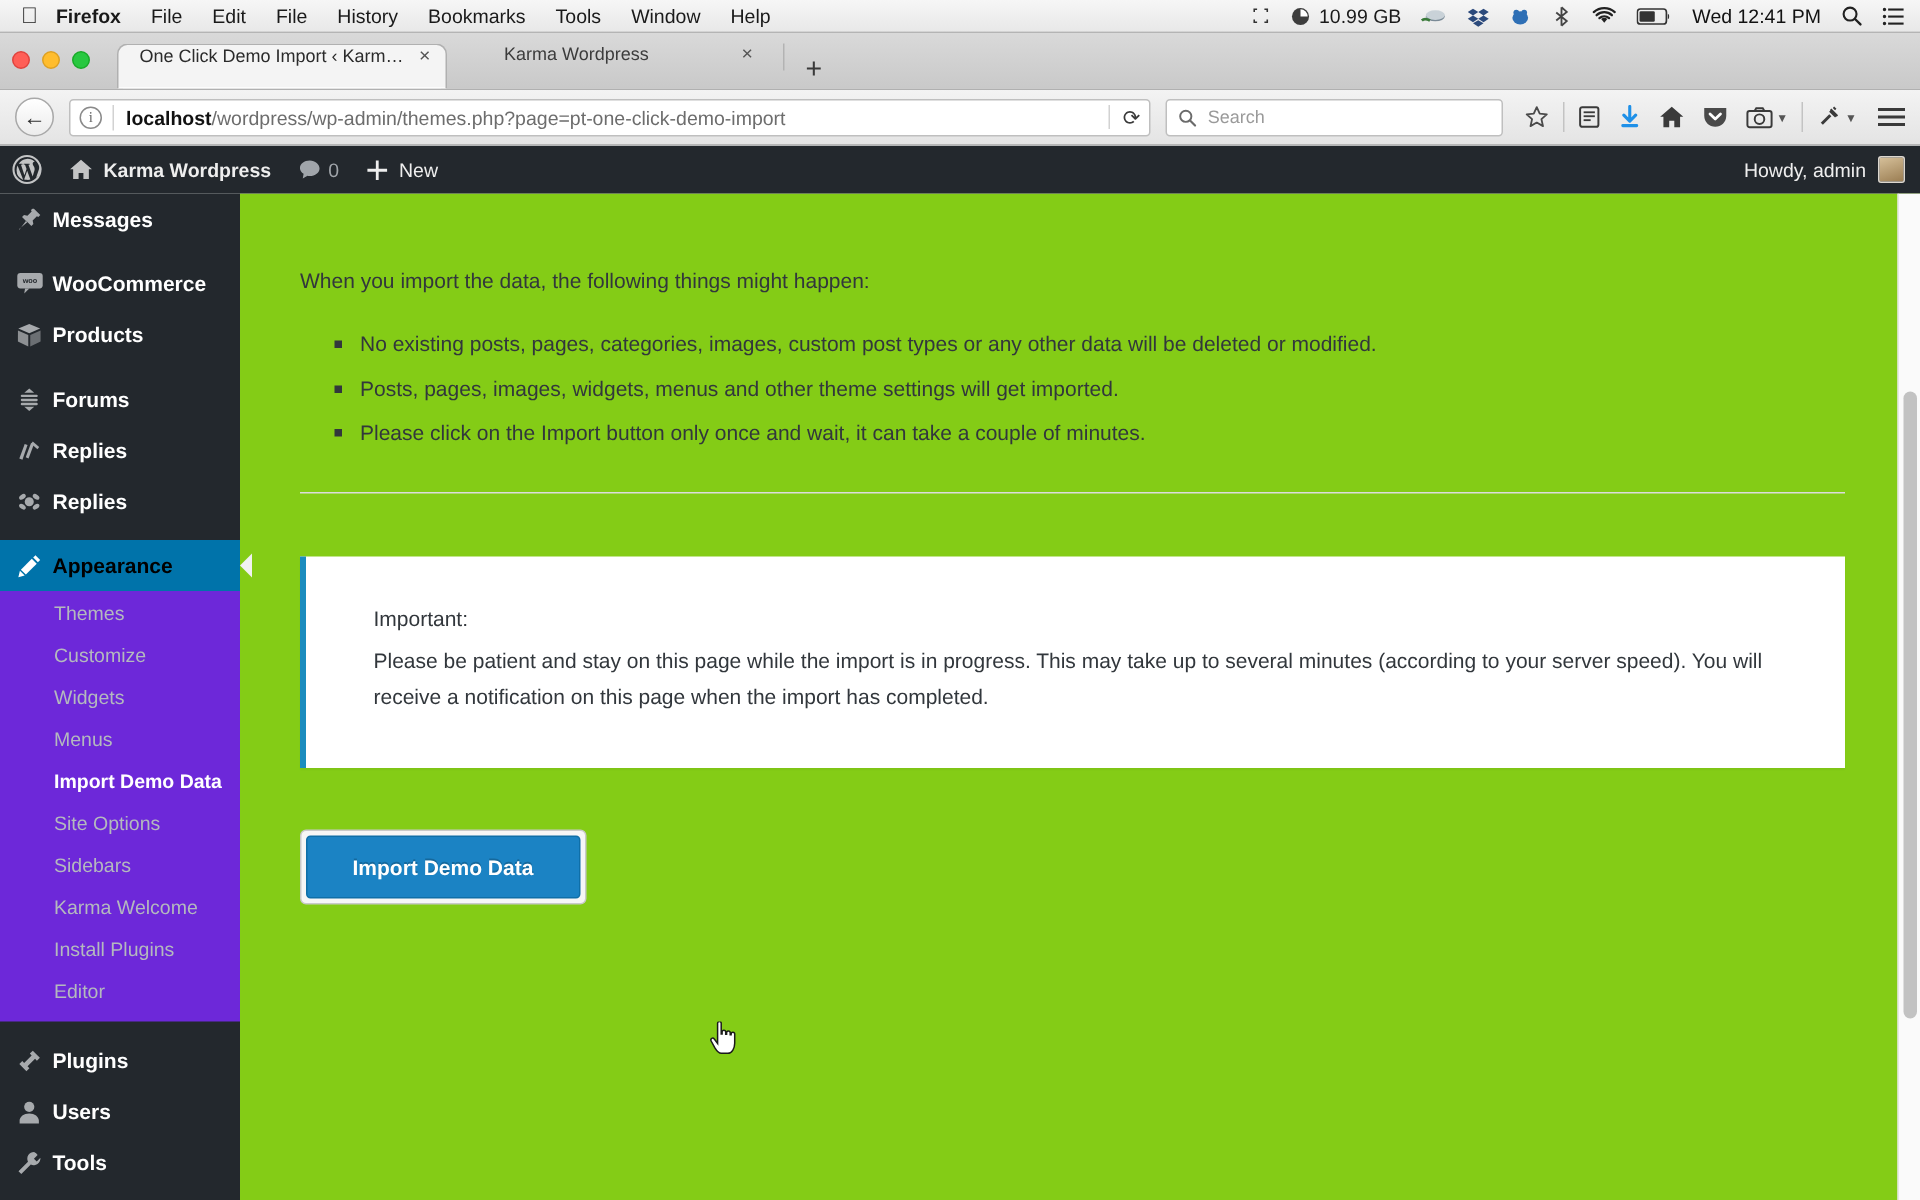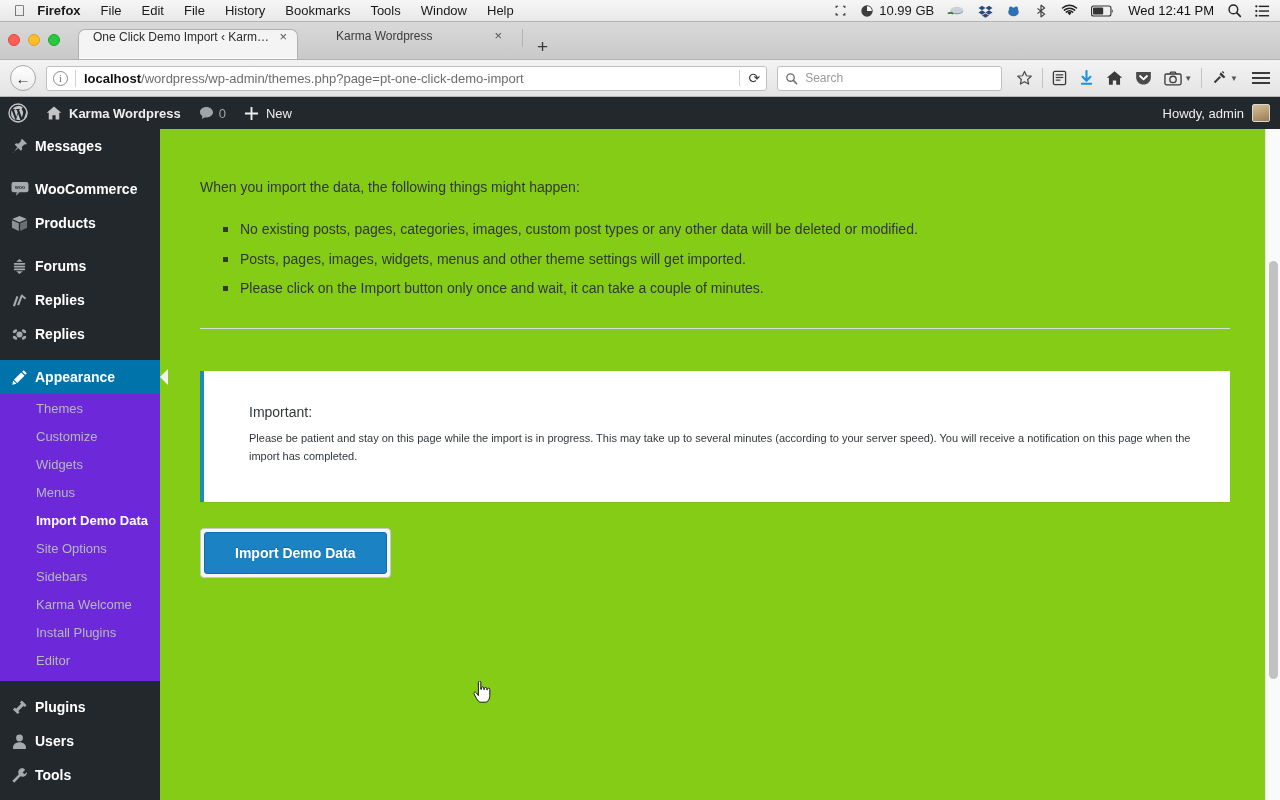--- a/index.html
+++ b/index.html
@@ -122,21 +122,21 @@
   
   #adminmenu {
     width: 160px; background:#23282d; color:#b4b9be; font-size: 14px;
     flex: 0 0 160px; position: relative; z-index: 3;
   }
   .menu-top {
     display:flex; align-items:center; height: 34px; padding-left: 11px;
     color:#fff; font-weight: bold; position: relative;
   }
   .menu-top .mt-ico { width: 24px; display:flex; align-items:center; justify-content:flex-start; color:#a7aaad; }
-  .menu-top.current { background:#0073aa; color:#ffffff; }
+  .menu-top.current { background:#0073aa; color:#000000; }
   .menu-top.current .mt-ico { color:#fff; }
   .menu-top.current .arrow {
     position:absolute; right: -8px; top: 50%; transform: translateY(-50%);
     width: 0; height: 0; border-top: 8px solid transparent; border-bottom: 8px solid transparent;
     border-right: 8px solid #f1f1f1;
   }
   .menu-gap { height: 9px; }
   .submenu { background:#6d28d9; padding: 1px 0 6px 0; }
   .submenu .sub-item { display:block; padding: 6px 0 6px 36px; font-size: 13px; color:#b4b9be; line-height: 16px; }
   .submenu .sub-item.current { color:#fff; font-weight: bold; }
@@ -147,25 +147,25 @@
   .intro { font-size: 14px; color:#32373c; line-height: 1.5; }
   ul.bullets { list-style: none; margin: 22px 0 0 40px; }
   ul.bullets li { font-size: 14px; color:#32373c; line-height: 1.4; margin-bottom: 10px; position: relative; }
   ul.bullets li:before {
     content:""; position:absolute; left: -17px; top: 7px;
     width: 5px; height: 5px; background:#32373c;
   }
   hr.divider { border:none; border-top:1px solid #dcdcdc; margin: 29px 50px 0 0; }
 
   .important-box {
-    margin: 42px 50px 0 0; background:#fff; border-left: 4px solid #1b8cbe;
+    margin: 42px 50px 15px 0; background:#fff; border-left: 4px solid #1b8cbe;
     padding: 33px 30px 36px 45px; box-shadow: 0 1px 1px rgba(0,0,0,.04);
   }
   .important-box .imp-title { font-size: 14px; color:#32373c; font-weight: normal; margin-bottom: 9px; }
-  .important-box .imp-text { font-size: 11px; color:#32373c; line-height: 1.7; }
+  .important-box .imp-text { font-size: 14px; color:#32373c; line-height: 1.7; }
 
   .btn-wrap { margin-top: 26px; display:inline-block; padding: 3px; border: 1px solid #c9c9c9; border-radius: 4px; background:#f6f6f6; }
   .import-btn {
     display:block; background:#1b83c4; border: 1px solid #0f6fa8; border-radius: 3px;
     color:#fff; font-size: 14px; font-weight: bold; padding: 13px 30px; line-height: 1;
     text-shadow: 0 -1px 0 rgba(0,0,0,.2); position: relative;
   }
 
   
   #cursor { position:absolute; left: 313px; top: 552px; width: 18px; height: 22px; pointer-events:none; z-index: 40; }

